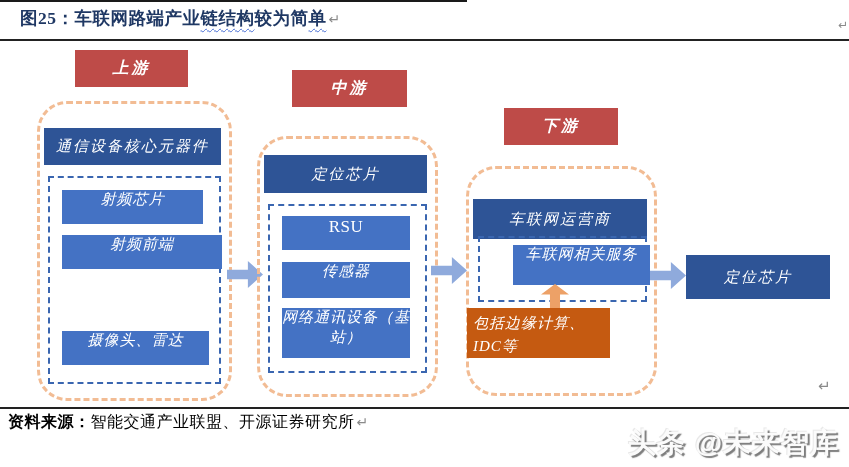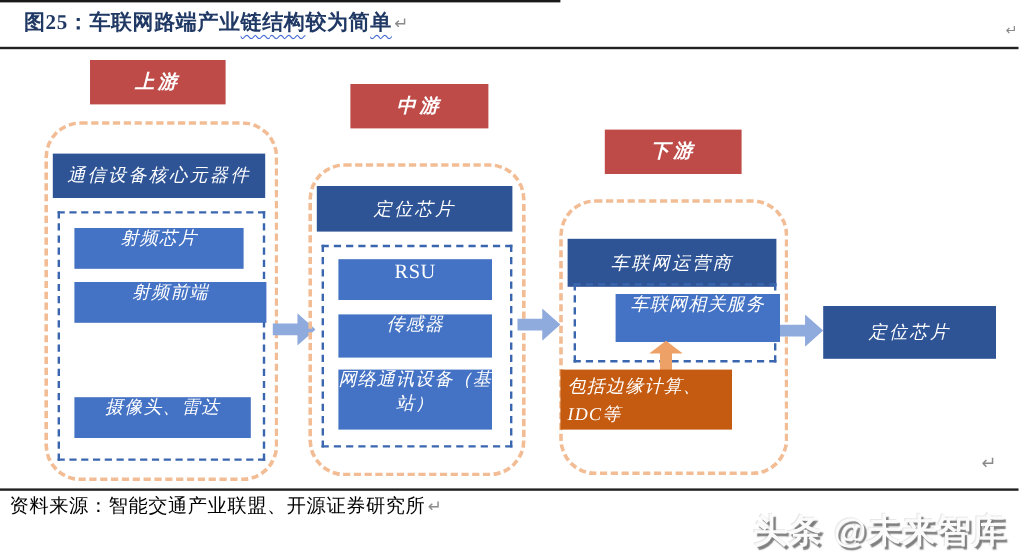--- a/index.html
+++ b/index.html
@@ -49,21 +49,21 @@
     clip-path:polygon(0 32%,58% 32%,58% 0,100% 50%,58% 100%,58% 68%,0 68%);
   }
   .arrow-up{
     position:absolute;background:#EDA167;
     clip-path:polygon(50% 0,100% 42%,68% 42%,68% 100%,32% 100%,32% 42%,0 42%);
   }
   .floatmark{position:absolute;color:#8a8a8a;font-size:15px;font-family:"DejaVu Sans",sans-serif;}
   .source{
     position:absolute;left:8px;top:412px;font-size:16px;color:#000;letter-spacing:.5px;white-space:nowrap;
   }
-  .src-label{font-weight:normal;margin-top:28px;}
+  .src-label{font-weight:bold;margin-top:28px;}
   .watermark{
     position:absolute;right:10px;top:424px;
     font-family:"Liberation Sans","DejaVu Sans",sans-serif;
     font-size:28px;font-weight:bold;color:#fbfbfb;letter-spacing:1px;
     text-shadow:2px 2px 1px #7d7d7d,-1px -1px 0 #e8e8e8;
   }
 </style>
 </head>
 <body>
 

